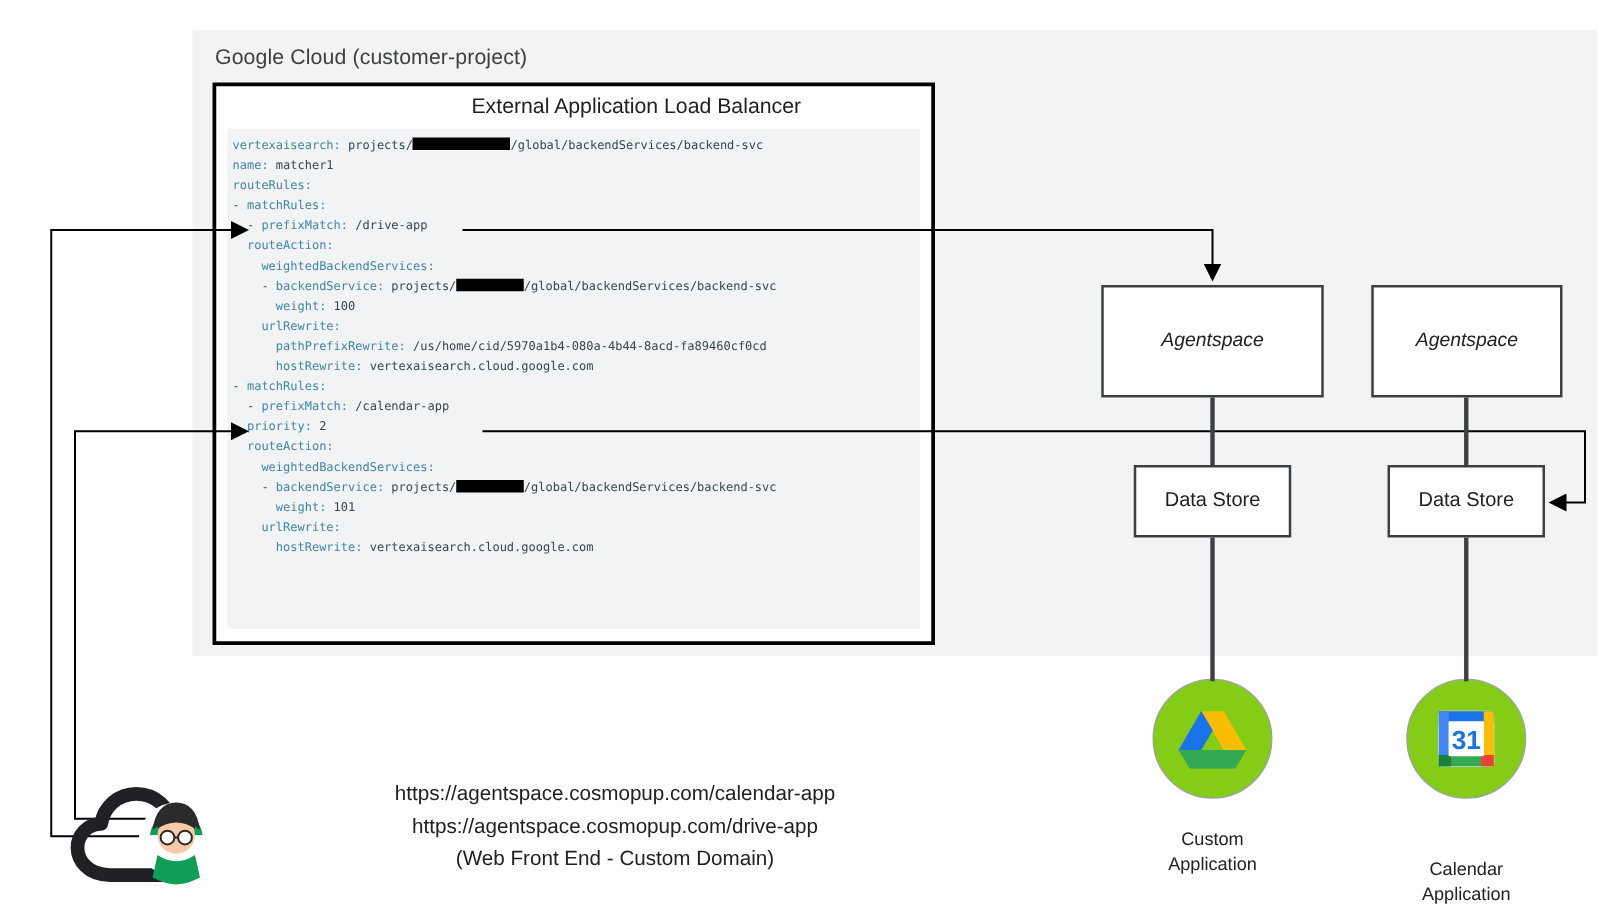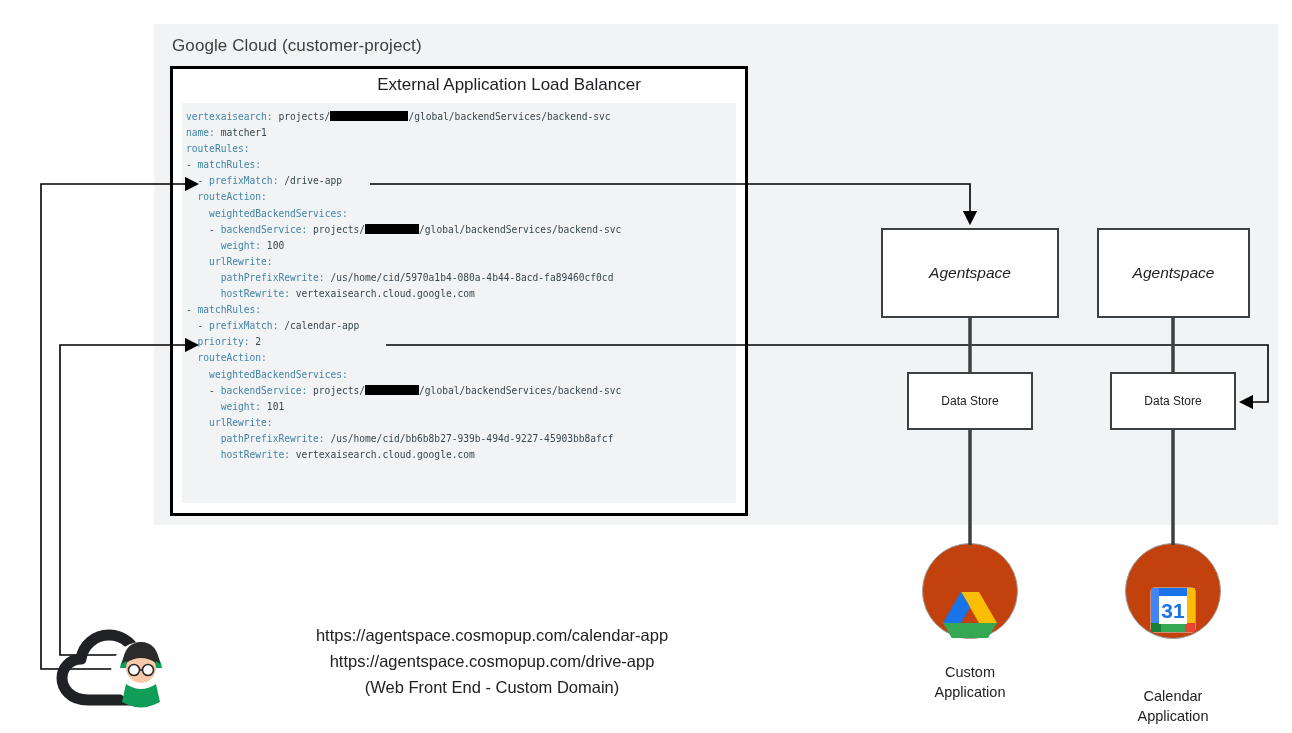--- a/index.html
+++ b/index.html
@@ -83,42 +83,42 @@
   }
   
   .node-box {
     position: absolute;
     background: #ffffff;
     border: 2px solid #3c4043;
     box-sizing: border-box;
     display: flex;
     align-items: center;
     justify-content: center;
-    font-size: 12px;
+    font-size: 16px;
     color: #202124;
   }
   .agentspace {
     font-style: italic;
     font-size: 15.5px;
   }
   #agentspace-1 { left: 881px; top: 228px; width: 178px; height: 90px; }
   #agentspace-2 { left: 1097px; top: 228px; width: 153px; height: 90px; }
   #datastore-1 { left: 907px; top: 372px; width: 126px; height: 58px; }
   #datastore-2 { left: 1110px; top: 372px; width: 126px; height: 58px; }
   
   .app-circle {
     position: absolute;
     width: 96px;
     height: 96px;
     border-radius: 50%;
-    background: #c2410c;
+    background: #84cc16;
     border: 1.6px solid #9aa0a6;
     box-sizing: border-box;
     display: flex;
-    align-items: flex-end;
+    align-items: center;
     justify-content: center;
   }
   #drive-circle { left: 922px; top: 543px; }
   #calendar-circle { left: 1125px; top: 543px; }
   .app-caption {
     position: absolute;
     width: 160px;
     text-align: center;
     font-size: 14.5px;
     line-height: 20px;
@@ -180,21 +180,20 @@
     <div class="code-line">&nbsp;&nbsp;&nbsp;&nbsp;&nbsp;&nbsp;<span style="color:#4285a6">pathPrefixRewrite:</span><span class="v">&nbsp;/us/home/cid/5970a1b4-080a-4b44-8acd-fa89460cf0cd</span></div>
     <div class="code-line">&nbsp;&nbsp;&nbsp;&nbsp;&nbsp;&nbsp;<span style="color:#4285a6">hostRewrite:</span><span class="v">&nbsp;vertexaisearch.cloud.google.com</span></div>
     <div class="code-line">-&nbsp;<span style="color:#4285a6">matchRules:</span><span class="v"></span></div>
     <div class="code-line">&nbsp;&nbsp;-&nbsp;<span style="color:#4285a6">prefixMatch:</span><span class="v">&nbsp;/calendar-app</span></div>
     <div class="code-line">&nbsp;&nbsp;<span style="color:#4285a6">priority:</span><span class="v">&nbsp;2</span></div>
     <div class="code-line">&nbsp;&nbsp;<span style="color:#4285a6">routeAction:</span><span class="v"></span></div>
     <div class="code-line">&nbsp;&nbsp;&nbsp;&nbsp;<span style="color:#4285a6">weightedBackendServices:</span><span class="v"></span></div>
     <div class="code-line">&nbsp;&nbsp;&nbsp;&nbsp;-&nbsp;<span style="color:#4285a6">backendService:</span><span class="v">&nbsp;projects/<span class="redact" style="width:54px"></span>/global/backendServices/backend-svc</span></div>
     <div class="code-line">&nbsp;&nbsp;&nbsp;&nbsp;&nbsp;&nbsp;<span style="color:#4285a6">weight:</span><span class="v">&nbsp;101</span></div>
     <div class="code-line">&nbsp;&nbsp;&nbsp;&nbsp;<span style="color:#4285a6">urlRewrite:</span><span class="v"></span></div>
-    <div class="code-line">&nbsp;&nbsp;&nbsp;&nbsp;&nbsp;&nbsp;<span style="color:#4285a6">pathPrefixRewrite:</span><span class="v">&nbsp;/us/home/cid/bb6b8b27-939b-494d-9227-45903bb8afcf</span></div>
     <div class="code-line">&nbsp;&nbsp;&nbsp;&nbsp;&nbsp;&nbsp;<span style="color:#4285a6">hostRewrite:</span><span class="v">&nbsp;vertexaisearch.cloud.google.com</span></div>
   </div>
 
   <div class="node-box agentspace" id="agentspace-1">Agentspace</div>
   <div class="node-box agentspace" id="agentspace-2">Agentspace</div>
   <div class="node-box" id="datastore-1">Data Store</div>
   <div class="node-box" id="datastore-2">Data Store</div>
 
   <div class="app-circle" id="drive-circle">
     <svg width="54" height="48" viewBox="0 0 54 48">

